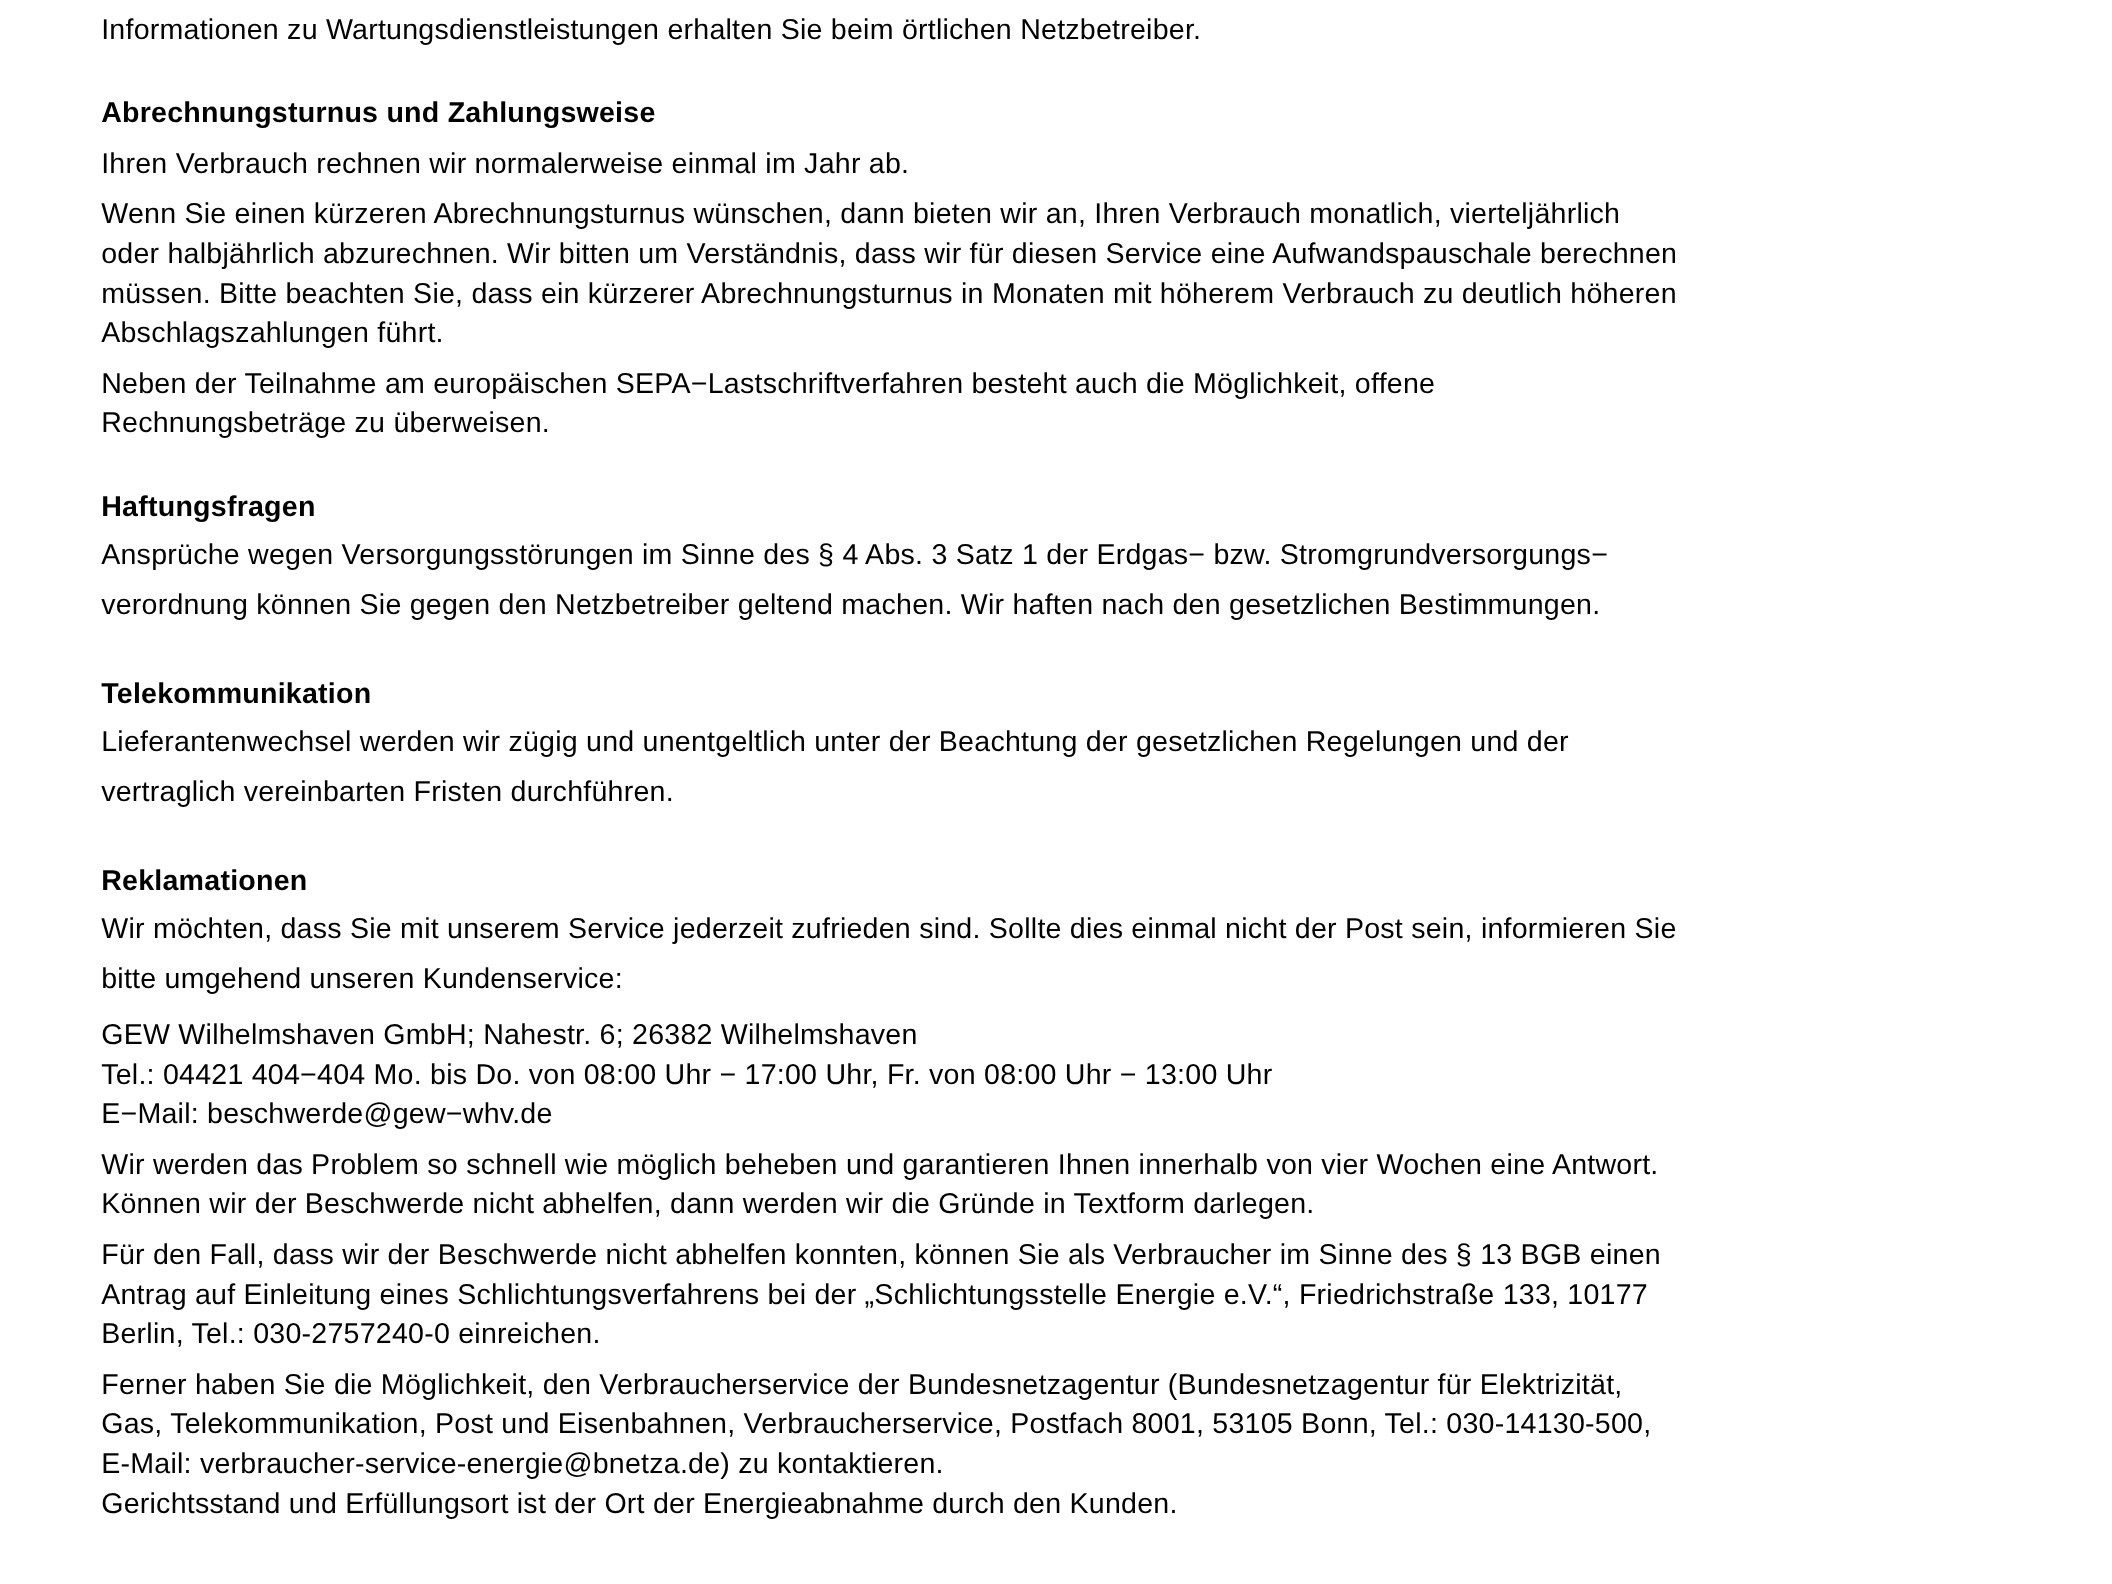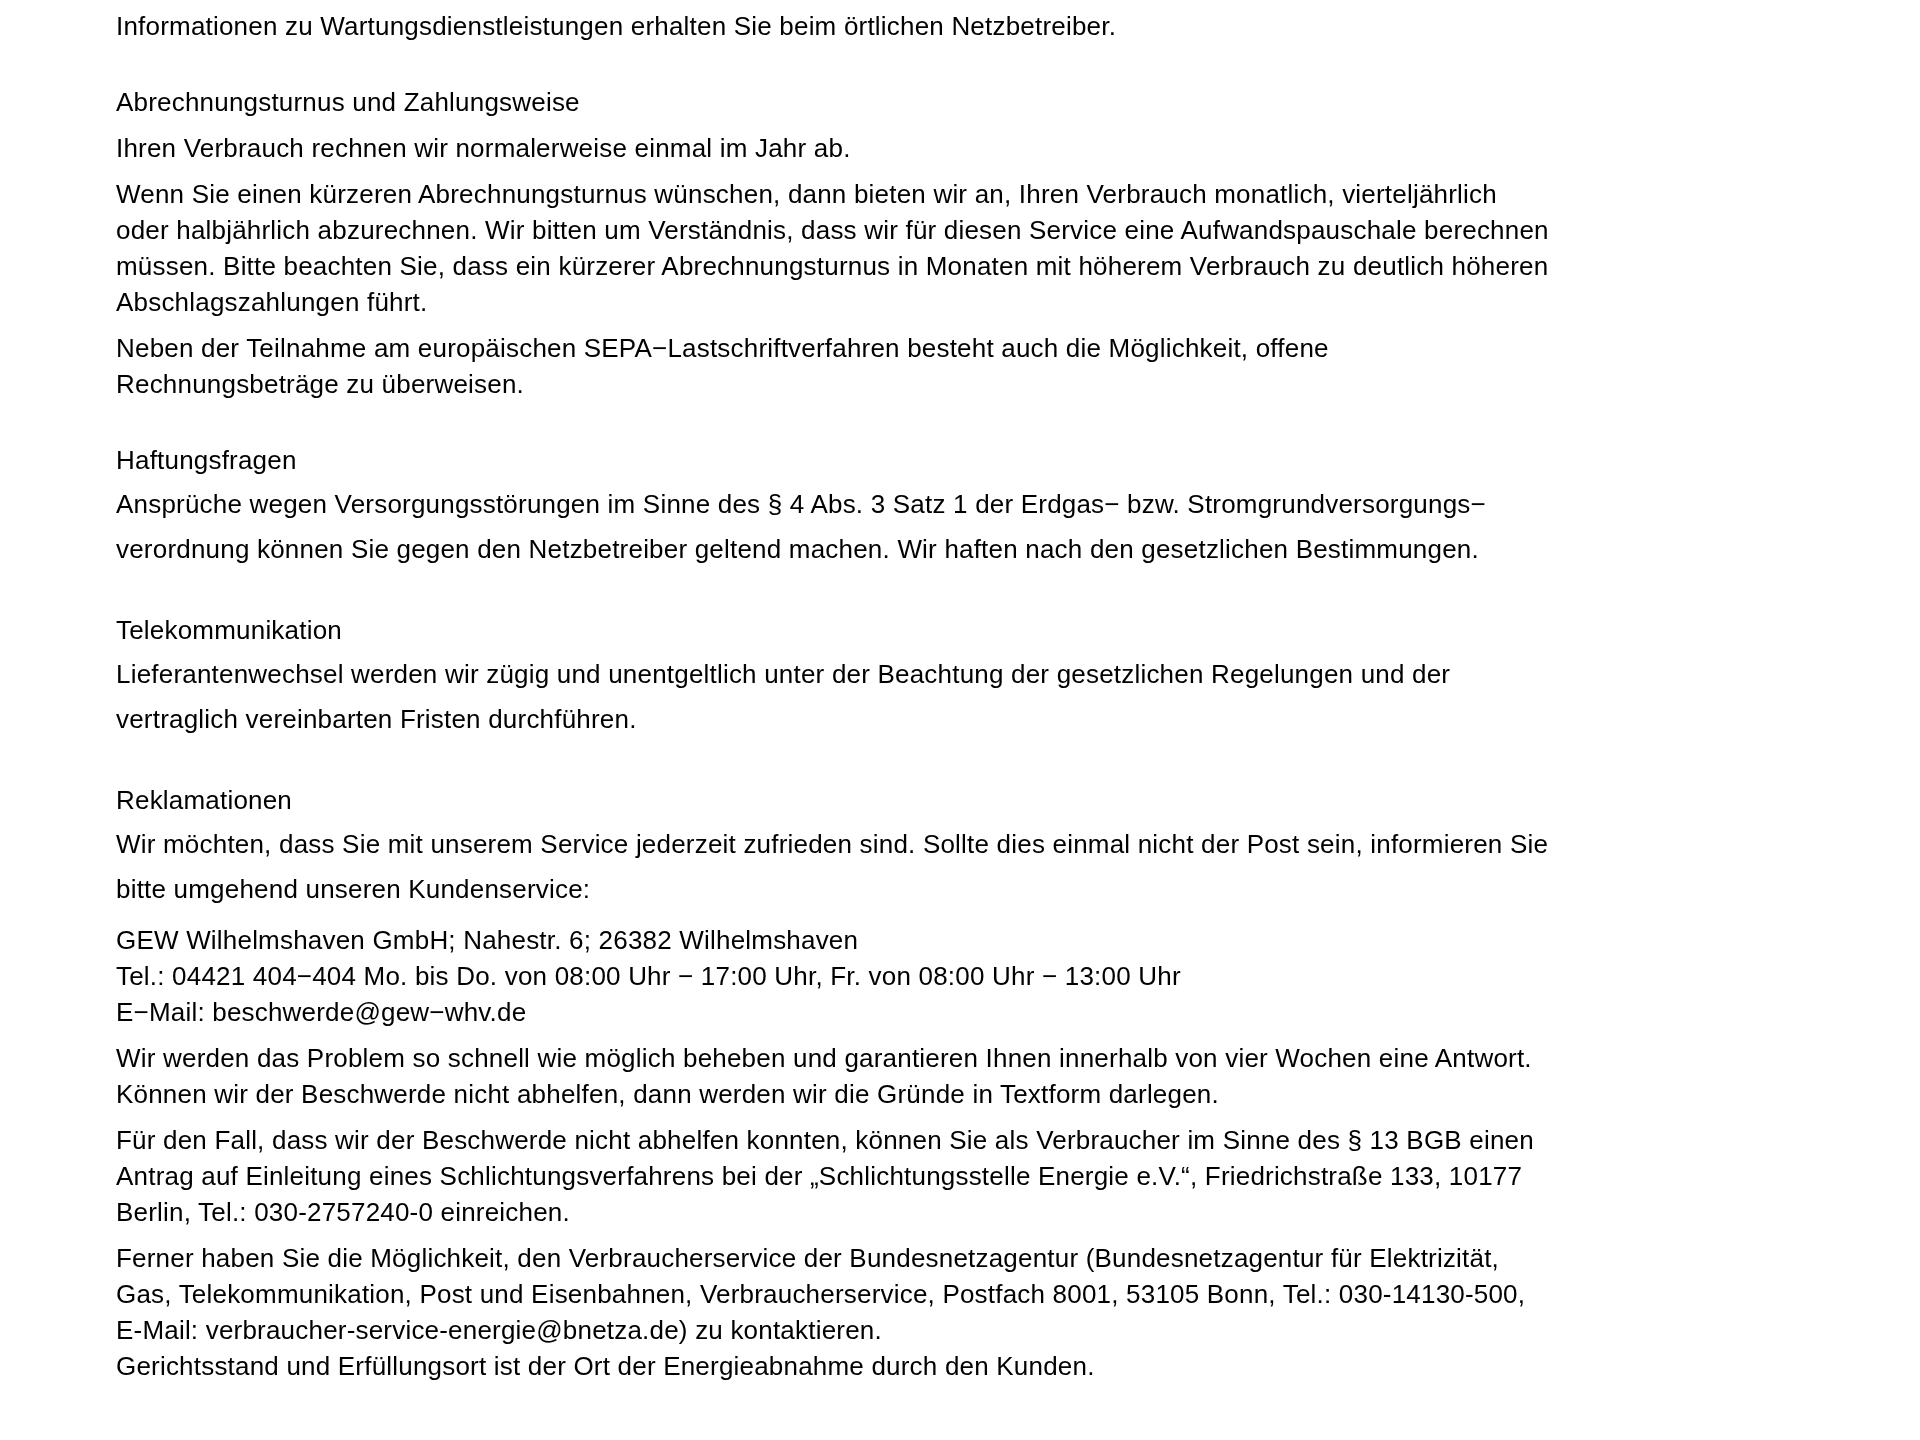--- a/index.html
+++ b/index.html
@@ -9,40 +9,40 @@
   }
   body {
     width: 1920px;
     height: 1440px;
     overflow: hidden;
     color: #000000;
     font-family: "Liberation Sans", "DejaVu Sans", sans-serif;
   }
   .page {
     box-sizing: border-box;
-    padding: 8px 30px 0 116px;
+    padding: 8px 30px 0 92px;
     width: 1920px;
     height: 1440px;
     overflow: hidden;
   }
   .doc-para {
     font-size: 26px;
     line-height: 36px;
     margin: 0 0 10px 0;
     white-space: pre-line;
     letter-spacing: 0.2px;
   }
   .doc-para.wide {
     line-height: 45px;
     margin-top: -6px;
   }
   .doc-heading {
     font-size: 26px;
     line-height: 36px;
-    font-weight: 400;
+    font-weight: 700;
     margin: 40px 0 10px 0;
     letter-spacing: 0.2px;
   }
   .pull-up {
     margin-top: -10px;
   }
 </style>
 </head>
 <body>
 

